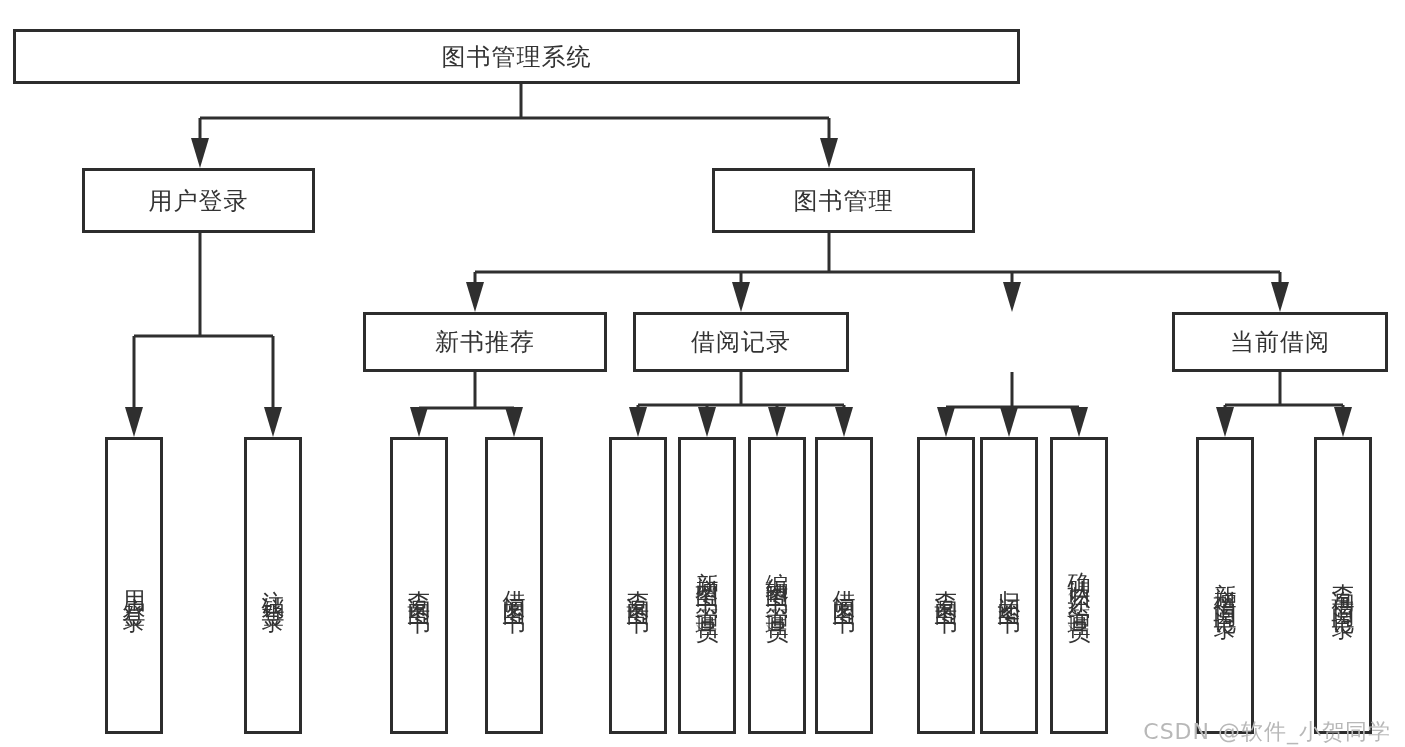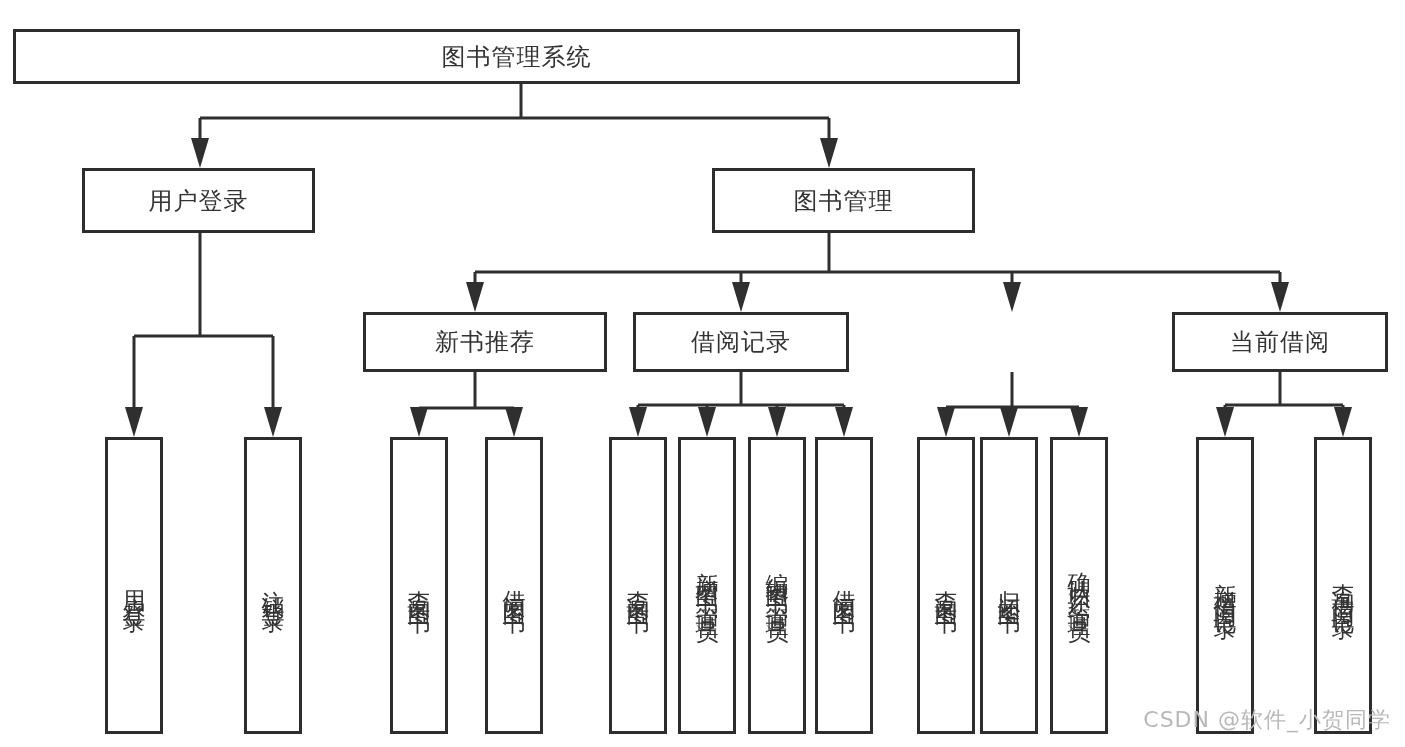--- a/index.html
+++ b/index.html
@@ -35,21 +35,21 @@
   }
   .node.v {
     writing-mode: vertical-rl;
     font-size: 23px;
     letter-spacing: 7px;
     line-height: 1;
   }
   .watermark {
     position: absolute;
     right: 14px;
-    bottom: 12px;
+    bottom: 0;
     font-size: 22px;
     color: #b8b8b8;
     letter-spacing: 1px;
     white-space: nowrap;
   }
 </style>
 </head>
 <body>
 
 <div class="canvas">

